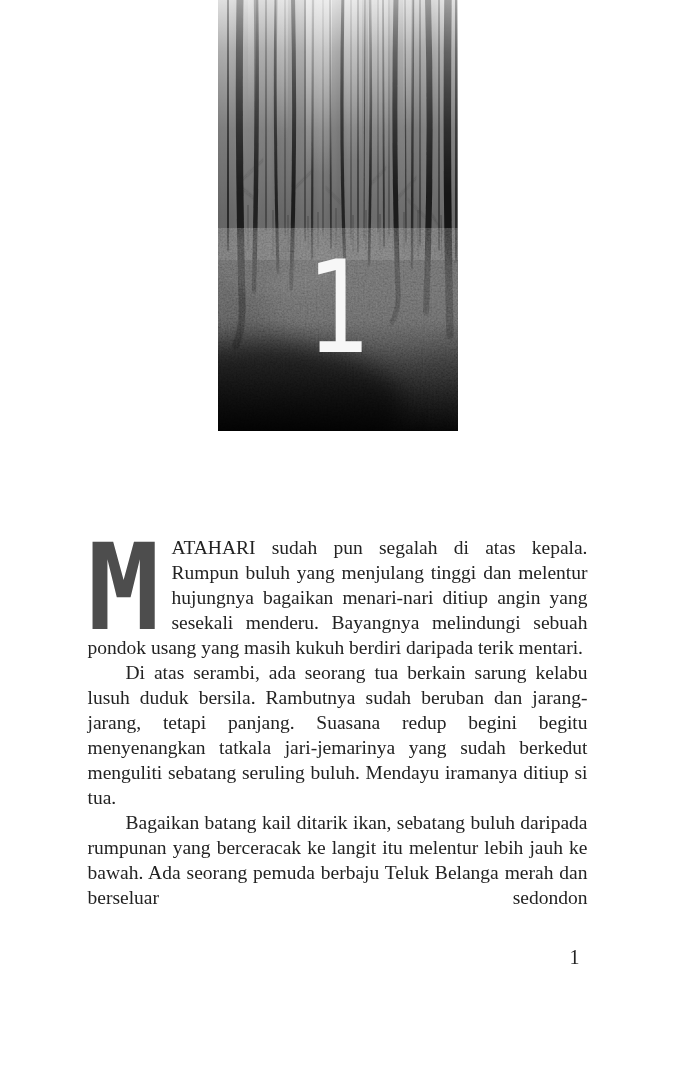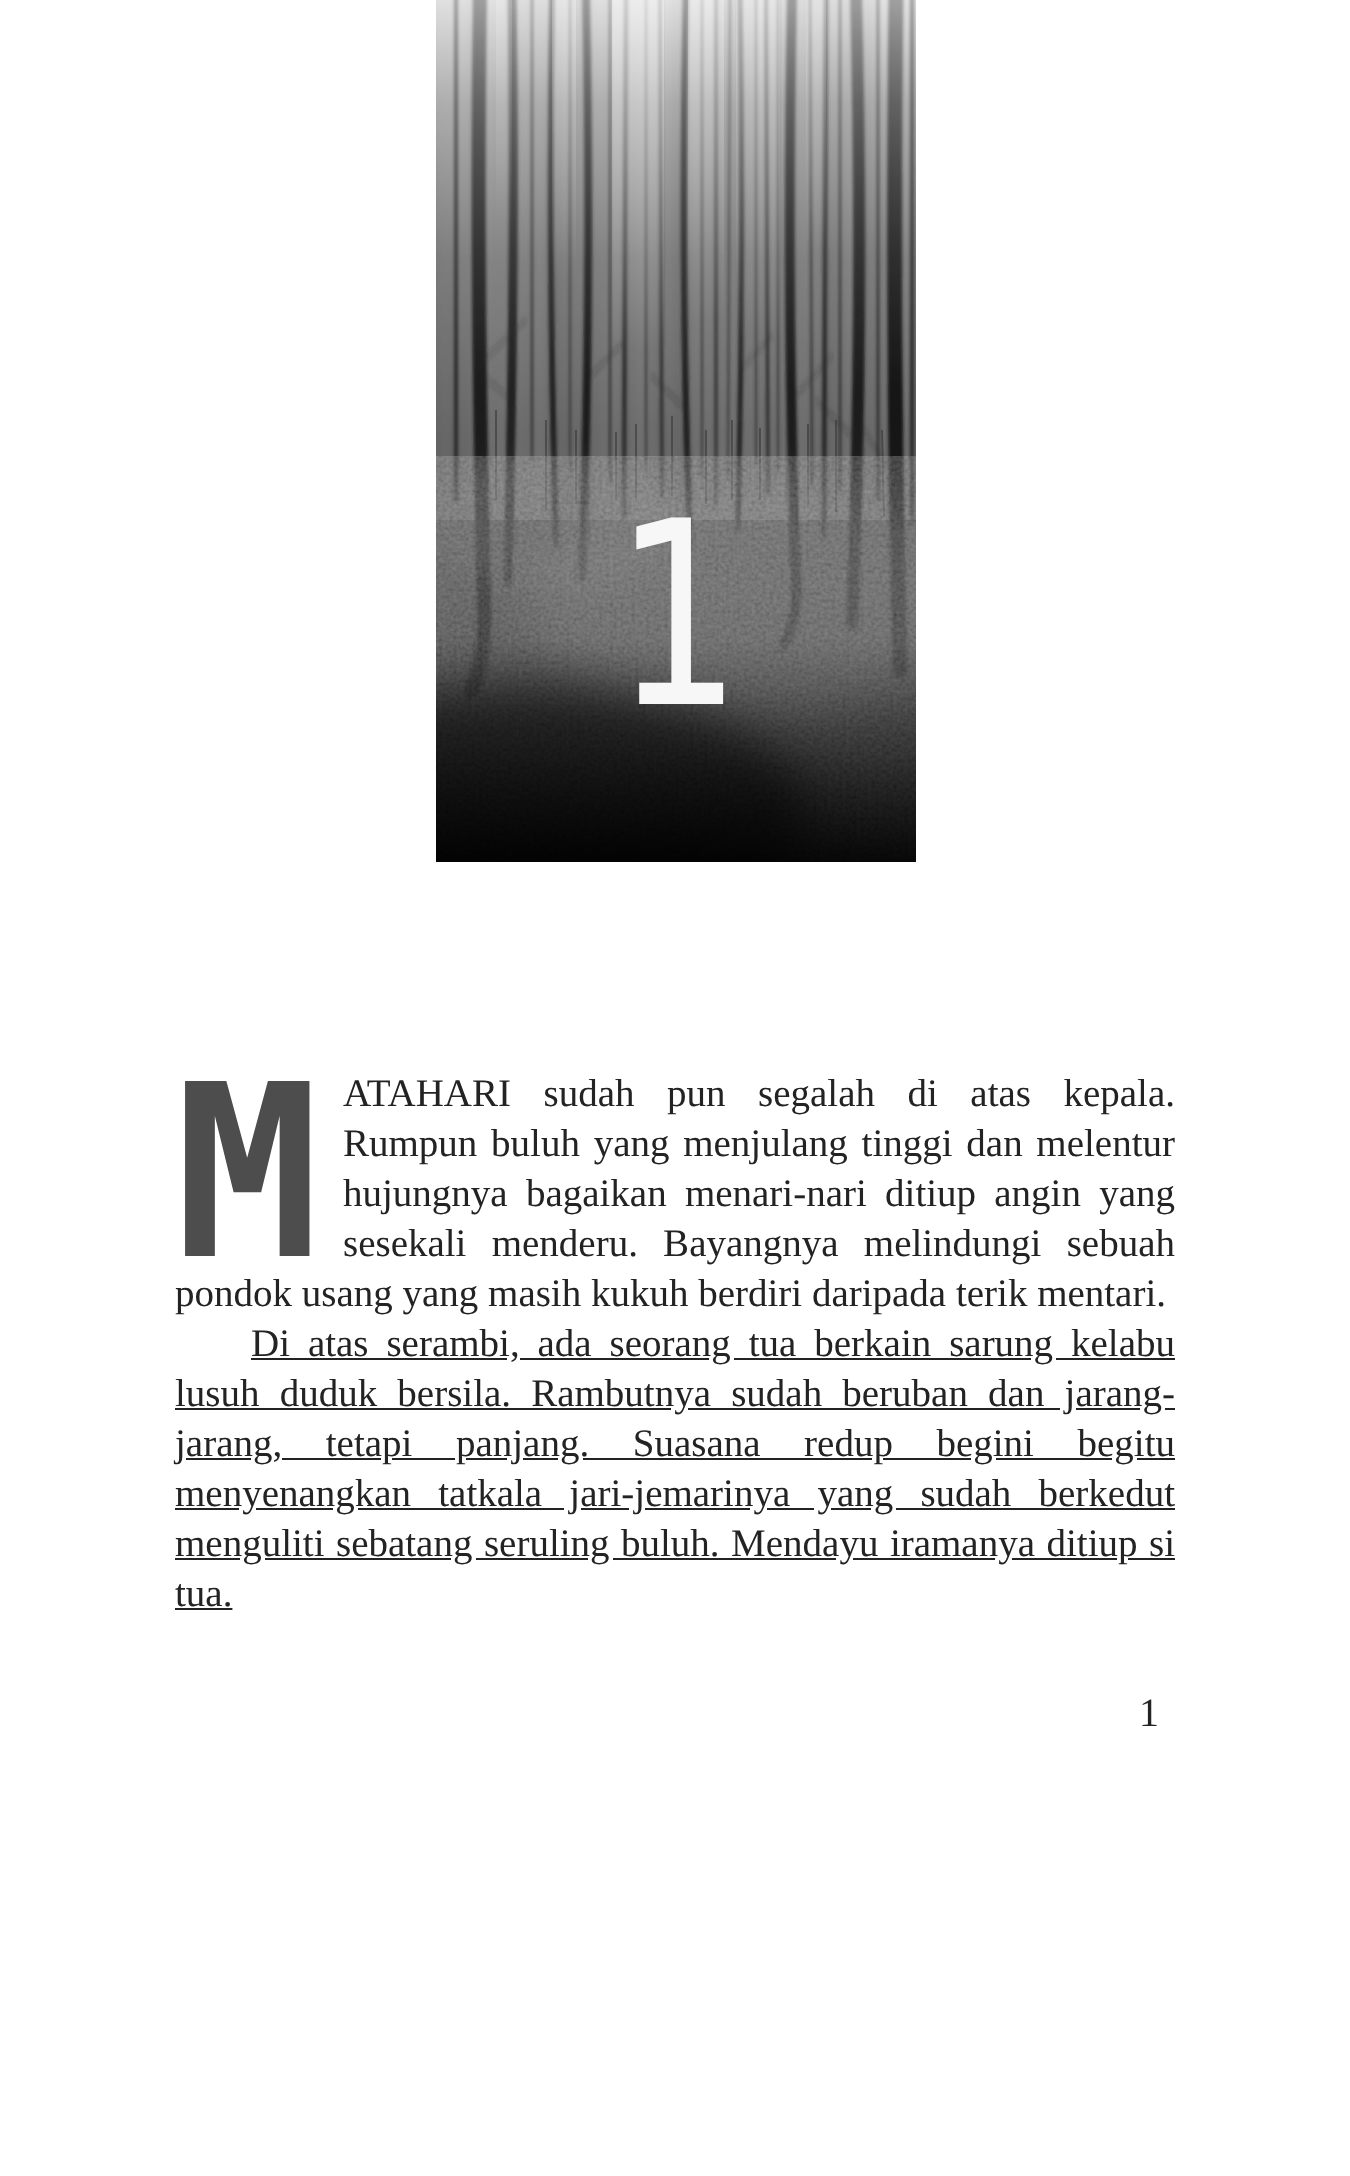--- a/index.html
+++ b/index.html
@@ -19,21 +19,21 @@
     width:500px;
     margin:104px auto 0 auto;
   }
   p.para{
     margin:0;
     font-size:19.5px;
     line-height:25px;
     text-align:justify;
     color:#232323;
   }
-  p.para.indent{ text-indent:38px;text-decoration:underline; }
+  p.para.indent{ text-indent:38px; }
   p.para.force-justify{ text-align-last:justify; }
   .dropcap{
     float:left;
     width:84px;
     height:91px;
     padding-top:9px;
     overflow:visible;
   }
   .dropcap b{
     display:block;
@@ -192,17 +192,20 @@
 
   <main class="text-block">
     <p class="para">
       <span class="dropcap">
           <b>M</b>
         </span><span>ATAHARI sudah pun segalah di atas kepala. Rumpun buluh yang menjulang tinggi dan melentur hujungnya bagaikan menari-nari ditiup angin yang sesekali menderu. Bayangnya melindungi sebuah pondok usang yang masih kukuh berdiri daripada terik mentari.</span>
     </p>
     <p class="para indent">
       <span>Di atas serambi, ada seorang tua berkain sarung kelabu lusuh duduk bersila. Rambutnya sudah beruban dan jarang-jarang, tetapi panjang. Suasana redup begini begitu menyenangkan tatkala jari-jemarinya yang sudah berkedut menguliti sebatang seruling buluh. Mendayu iramanya ditiup si tua.</span>
     </p>
+    <p class="para indent force-justify">
+      <span>Bagaikan batang kail ditarik ikan, sebatang buluh daripada rumpunan yang berceracak ke langit itu melentur lebih jauh ke bawah. Ada seorang pemuda berbaju Teluk Belanga merah dan berseluar sedondon</span>
+    </p>
   </main>
 
   <div class="pagenum">1</div>
 
 </div>
 
 </body></html>

